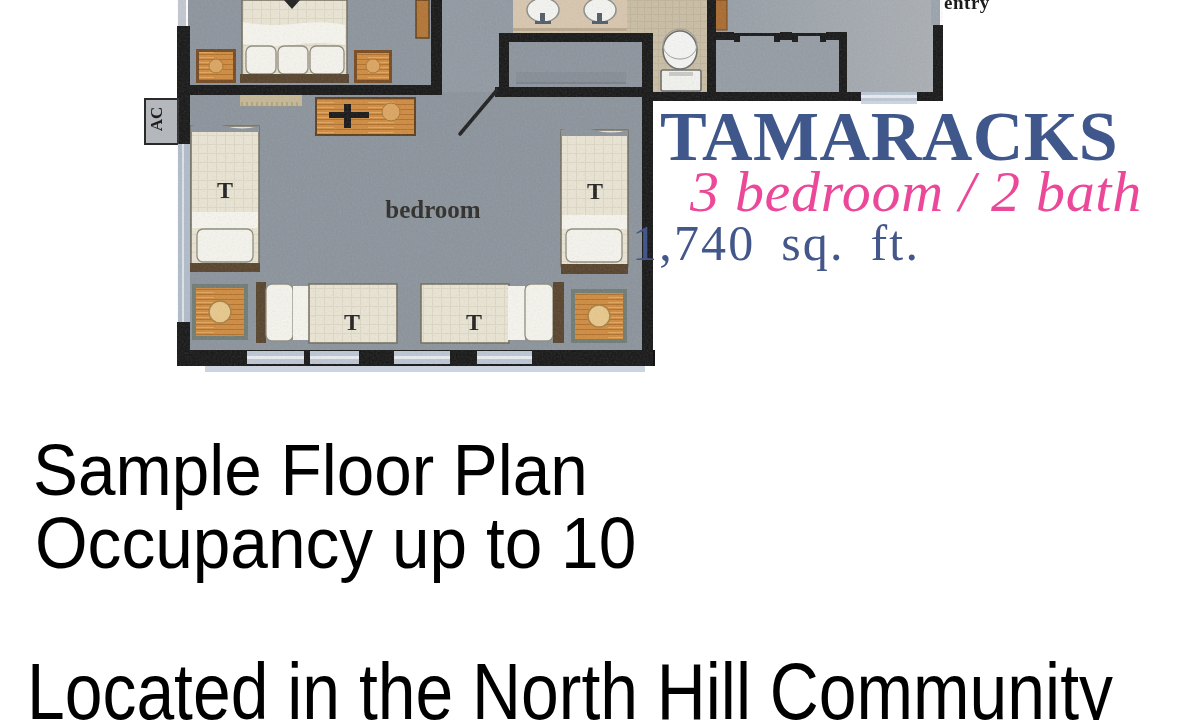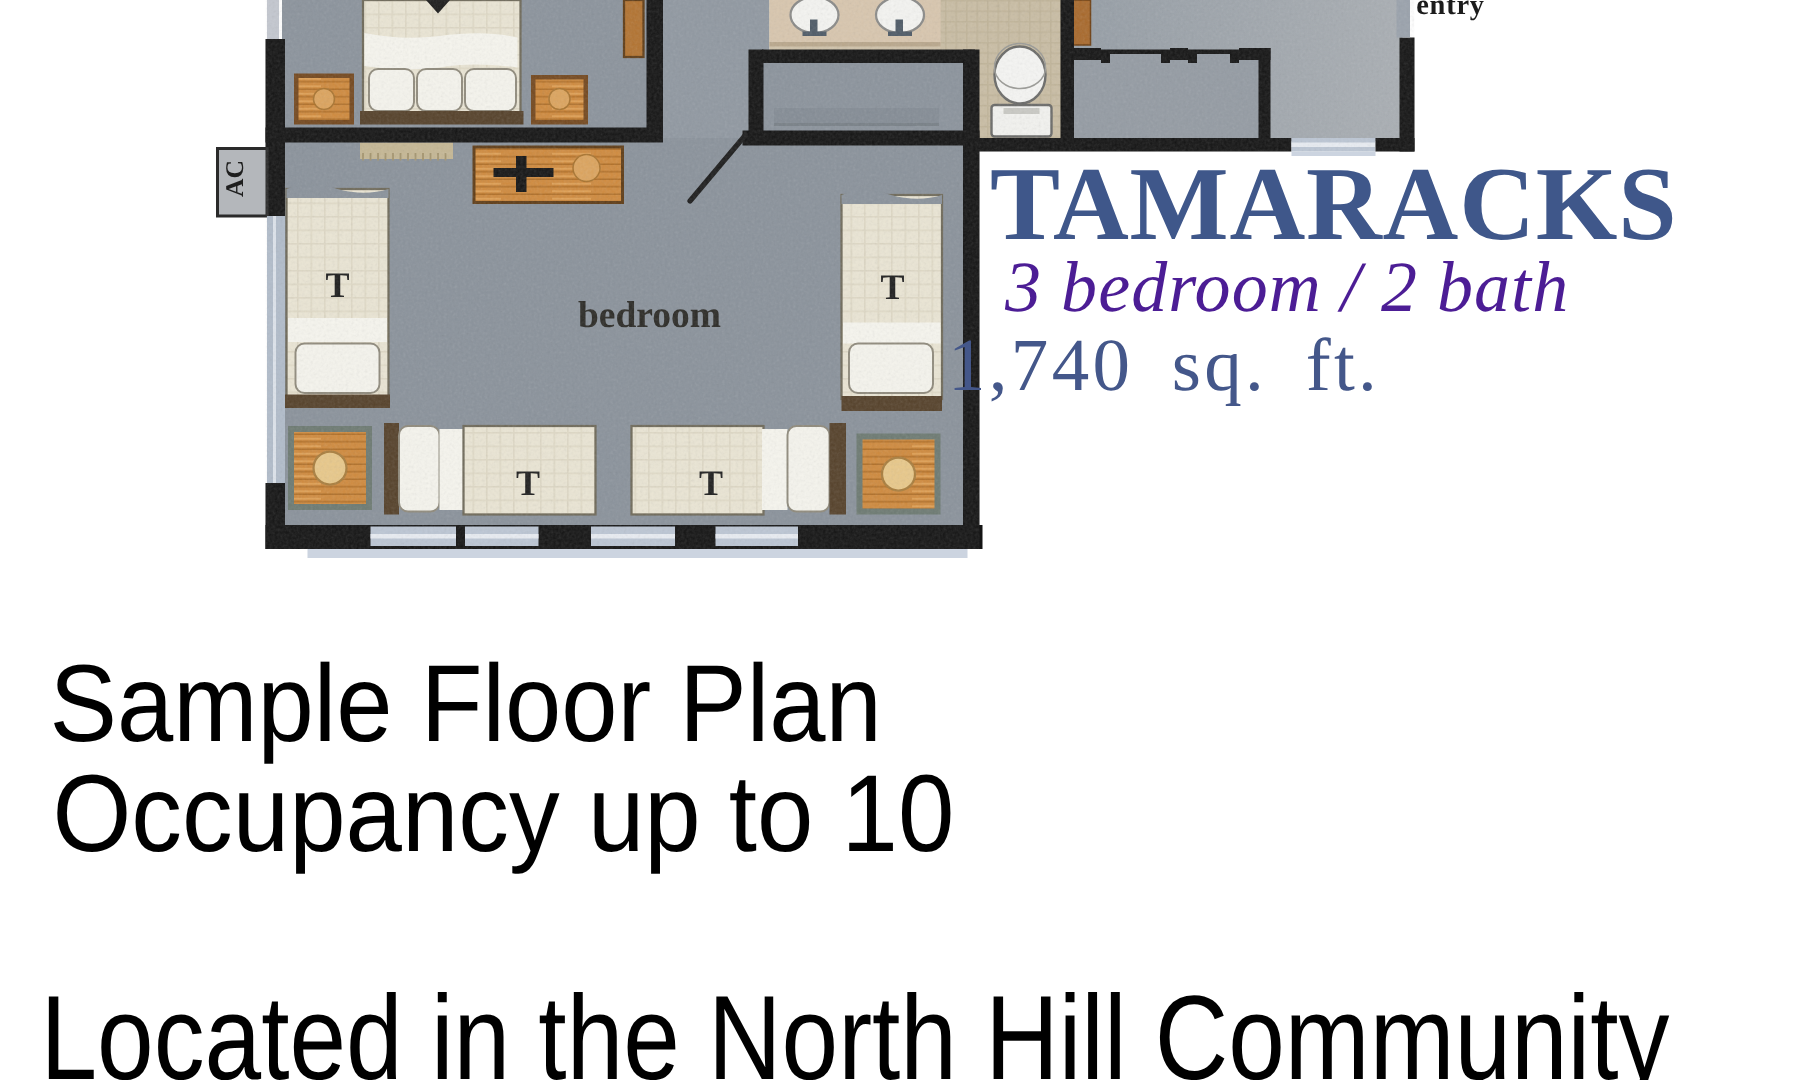--- a/index.html
+++ b/index.html
@@ -1,19 +1,19 @@
 <!DOCTYPE html>
 <html><head>
 <meta charset="utf-8">
 <style>
   html,body{margin:0;padding:0;width:1200px;height:720px;background:#fff;overflow:hidden;}
   .abs{position:absolute;}
   .serifb{font-family:"Liberation Serif",serif;font-weight:bold;}
   #tam{left:660px;top:102px;color:#3f578a;font-size:70px;line-height:70px;letter-spacing:0.5px;}
-  #sub1{left:670px;top:168px;color:#4c1d95;font-family:"Liberation Serif",serif;font-style:italic;font-size:48px;line-height:48px;letter-spacing:0.7px;}
+  #sub1{left:690px;top:168px;color:#ec4899;font-family:"Liberation Serif",serif;font-style:italic;font-size:58px;line-height:48px;letter-spacing:0.7px;}
   #sub2{left:632px;top:218px;color:#44578a;font-family:"Liberation Serif",serif;font-size:50px;line-height:50px;word-spacing:11px;letter-spacing:2.2px;}
   .blk{color:#000;font-family:"Liberation Sans",sans-serif;transform-origin:0 0;white-space:nowrap;}
   #blk1a{left:33px;top:433px;font-size:73px;line-height:73px;transform:scaleX(0.924);}
   #blk1b{left:35px;top:506px;font-size:73px;line-height:73px;transform:scaleX(0.926);}
   #blk2{left:27px;top:652px;font-size:80px;line-height:80px;transform:scaleX(0.848);}
 </style>
 </head>
 <body>
 <svg class="abs" style="left:0;top:0" width="1200" height="720" viewBox="0 0 1200 720">
   <defs>

